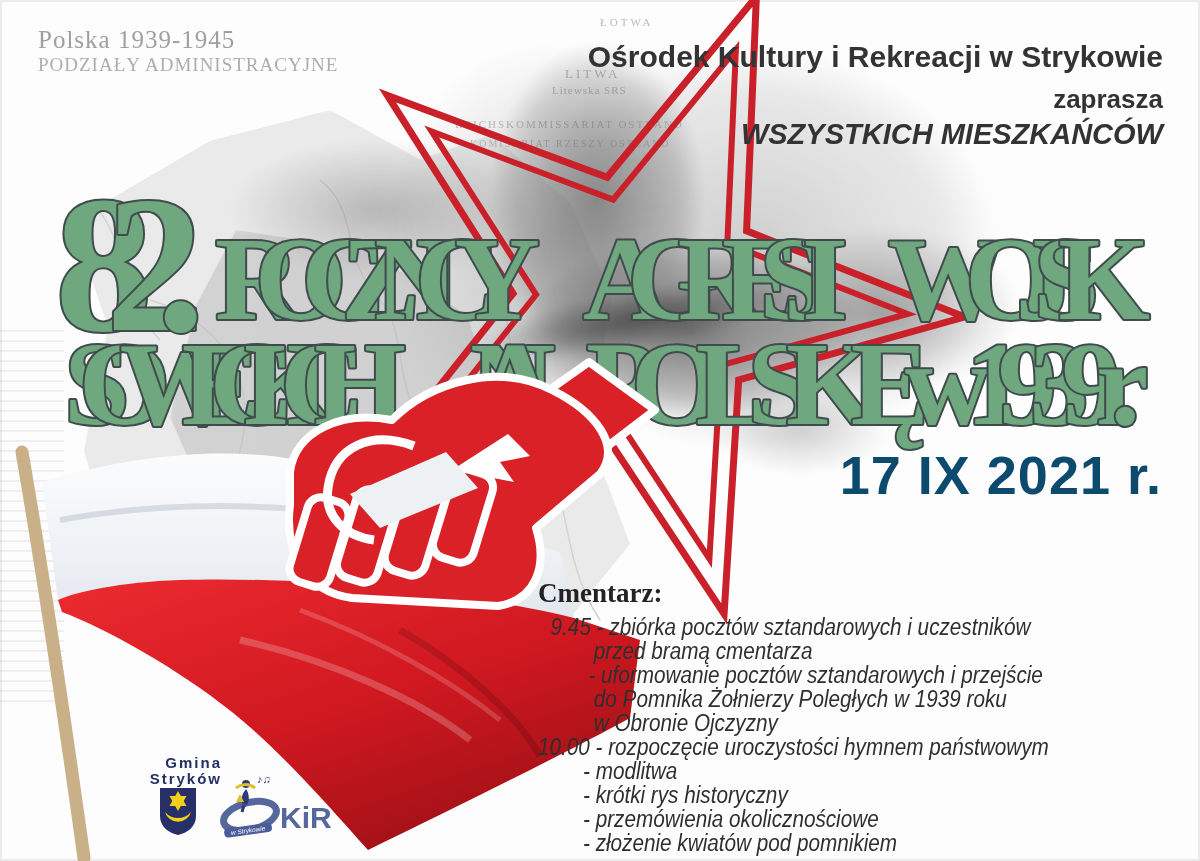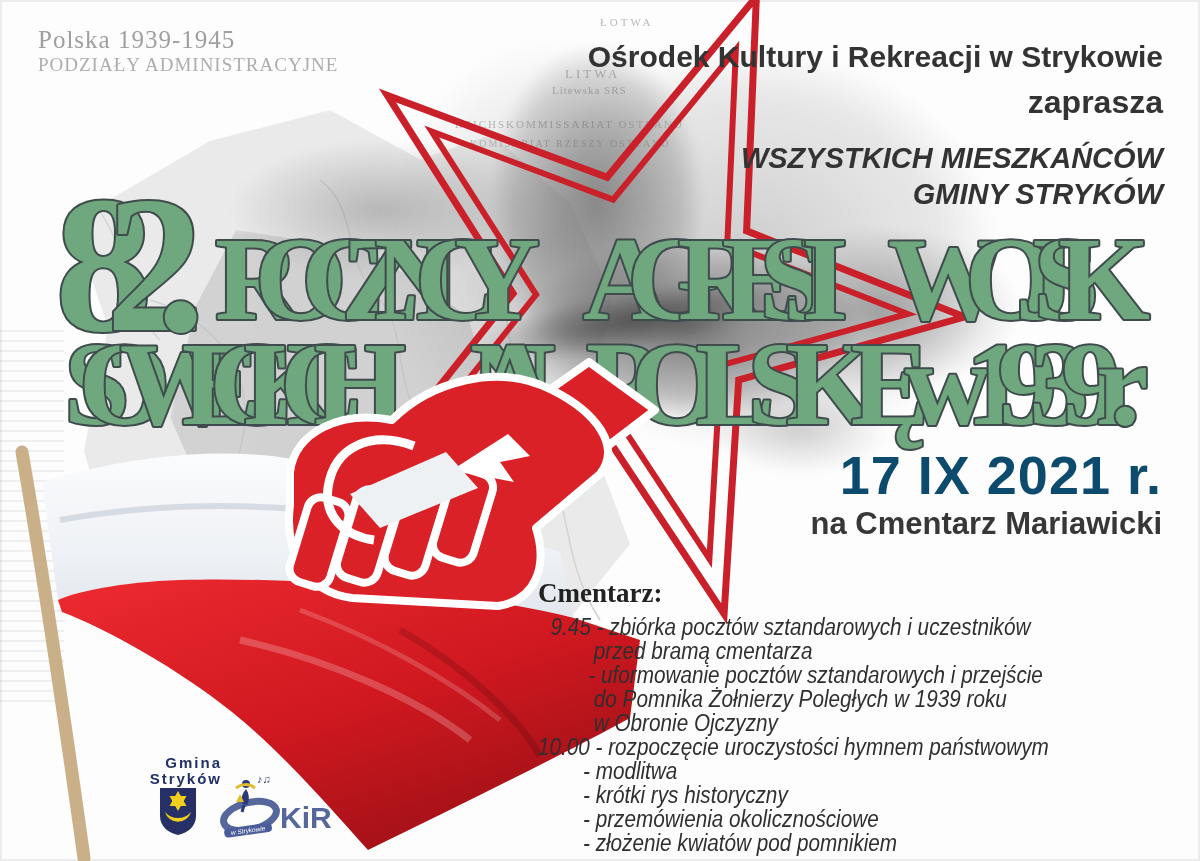--- a/index.html
+++ b/index.html
@@ -38,22 +38,22 @@
   .photo-barrel{position:absolute;left:470px;top:290px;width:330px;height:60px;z-index:2;
     background:radial-gradient(closest-side,rgba(40,40,40,.55),transparent);
     transform:rotate(-10deg);filter:blur(4px);border-radius:50%;}
   
   .flag-svg{position:absolute;inset:0;z-index:3;}
   .star-svg{position:absolute;inset:0;z-index:4;}
   .title-svg{position:absolute;inset:0;z-index:5;}
   .fist-svg{position:absolute;inset:0;z-index:6;}
   .hdr{position:absolute;right:37px;text-align:left;z-index:7;color:#333;white-space:nowrap;}
   .hdr-org{top:40px;font-size:30px;font-weight:bold;}
-  .hdr-zaprasza{top:84px;font-size:32px;font-weight:bold;}
-  .hdr-aud{font-size:29px;font-weight:bold;font-style:italic;margin-top:24px;}
+  .hdr-zaprasza{top:84px;font-size:26px;font-weight:bold;}
+  .hdr-aud{font-size:29px;font-weight:bold;font-style:italic;}
   .hdr-aud1{top:118px;}
   .hdr-aud2{top:154px;}
   .hdr-occ{top:189px;font-size:29px;font-weight:bold;font-style:italic;}
   .date-line{position:absolute;right:38px;top:444px;z-index:7;color:#0c4a6e;
     font-size:54px;font-weight:bold;letter-spacing:1px;white-space:nowrap;}
   .place{position:absolute;right:38px;z-index:7;color:#373737;font-size:31px;font-weight:bold;white-space:nowrap;}
   .place1{top:506px;}
   .place2{top:539px;}
   .program{position:absolute;left:538px;top:578px;z-index:7;width:640px;}
   .program-heading{font-family:"Liberation Serif","DejaVu Serif",serif;font-size:27px;font-weight:bold;color:#222;}
@@ -151,24 +151,22 @@
       <rect x="442" y="470" width="42" height="92" rx="14" transform="rotate(17 463 516)"></rect>
       <path d="M452,470 L508,434 L530,456 L500,462 L514,482 Z" fill="#fff" stroke="none"></path>
       <path d="M350,494 L446,452 L478,488 L380,528 Z" fill="#eef1f4" stroke="none"></path>
       <path d="M414,446 C372,430 334,446 328,488 C324,516 344,536 374,540" fill="none" stroke-width="9"></path>
     </g>
   </svg>
 
   <div class="hdr hdr-org">Ośrodek Kultury i Rekreacji w Strykowie</div>
   <div class="hdr hdr-zaprasza">zaprasza</div>
   <div class="hdr hdr-aud hdr-aud1">WSZYSTKICH MIESZKAŃCÓW</div>
-  <div class="hdr hdr-aud hdr-aud2">GMINY STRYKÓW</div>
 
   <div class="date-line">17 IX 2021 r.</div>
-  <div class="place place1">na Cmentarz Mariawicki</div>
 
   <div class="program">
     <div class="program-heading">Cmentarz:</div>
     <div class="program-items">
       <div class="pline ind-a">9.45 - zbiórka pocztów sztandarowych i uczestników</div>
       <div class="pline ind-c">przed bramą cmentarza</div>
       <div class="pline ind-d">- uformowanie pocztów sztandarowych i przejście</div>
       <div class="pline ind-c">do Pomnika Żołnierzy Poległych w 1939 roku</div>
       <div class="pline ind-c">w Obronie Ojczyzny</div>
       <div class="pline">10.00 - rozpoczęcie uroczystości hymnem państwowym</div>

